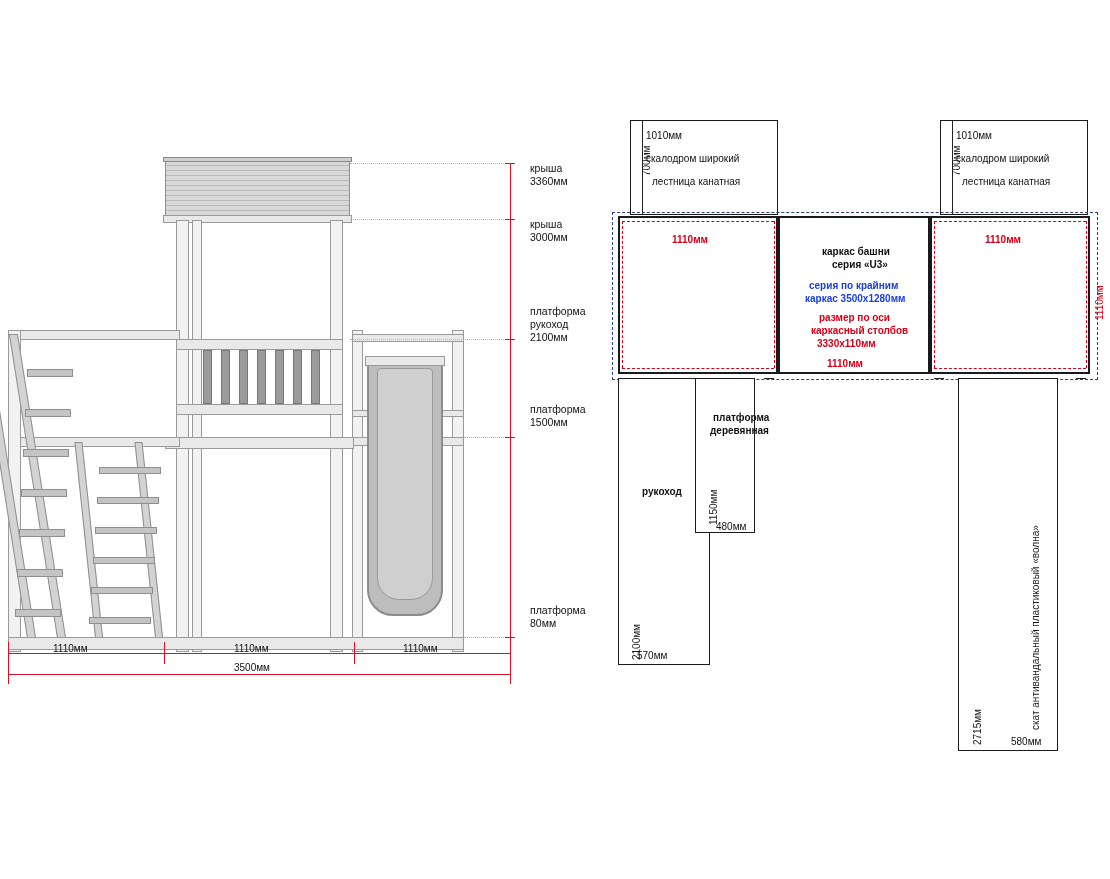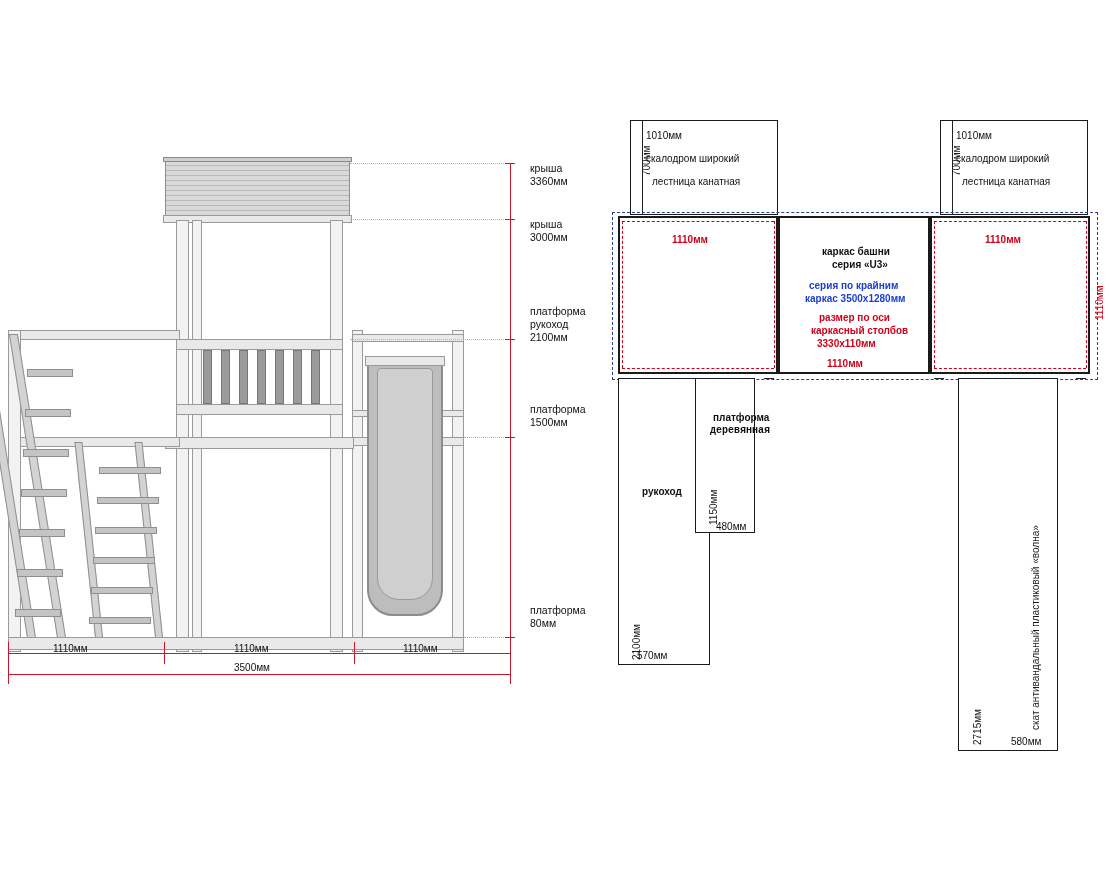--- a/index.html
+++ b/index.html
@@ -312,21 +312,21 @@
     <div class="hline" style="left:334px;top:378px;width:10px;"></div>
     <div class="hline" style="left:476px;top:378px;width:10px;"></div>
 
     <div class="box-solid" style="left:18px;top:378px;width:92px;height:287px;"></div>
     <div class="lbl bold" style="left:42px;top:486px;">рукоход</div>
     <div class="rot" style="left:31px;top:660px;">2100мм</div>
     <div class="lbl" style="left:37px;top:650px;">570мм</div>
 
     <div class="box-solid" style="left:95px;top:378px;width:60px;height:155px;"></div>
     <div class="lbl bold" style="left:113px;top:412px;">платформа</div>
-    <div class="lbl bold" style="left:110px;top:425px;font-family:Liberation Mono, monospace;">деревянная</div>
+    <div class="lbl bold" style="left:110px;top:425px;">деревянная</div>
     <div class="rot" style="left:108px;top:525px;">1150мм</div>
     <div class="lbl" style="left:116px;top:521px;">480мм</div>
 
     <div class="box-solid" style="left:358px;top:378px;width:100px;height:373px;"></div>
     <div class="rot bold" style="left:430px;top:730px;">скат антивандальный пластиковый «волна»</div>
     <div class="rot" style="left:372px;top:745px;">2715мм</div>
     <div class="lbl" style="left:403px;top:736px;padding-left:8px;">580мм</div>
   </div>
 
 </div>

